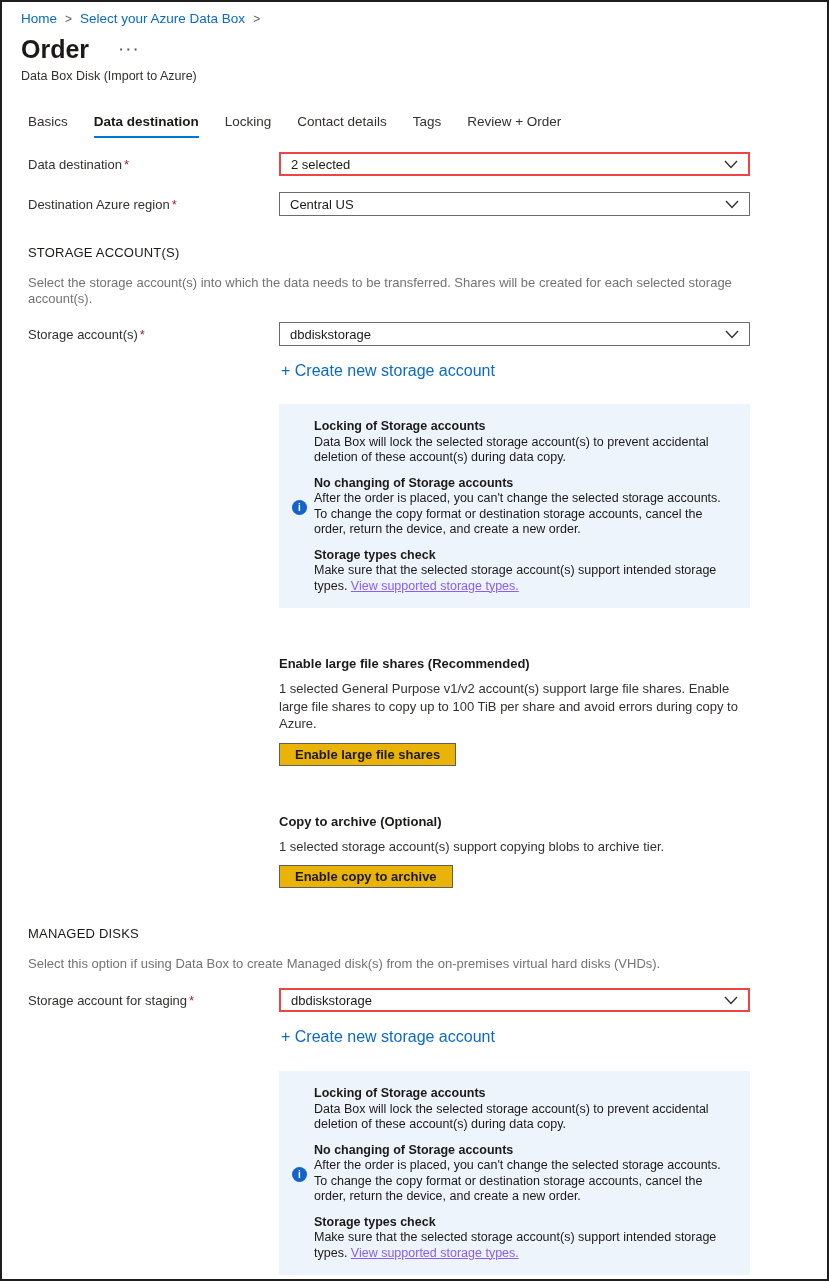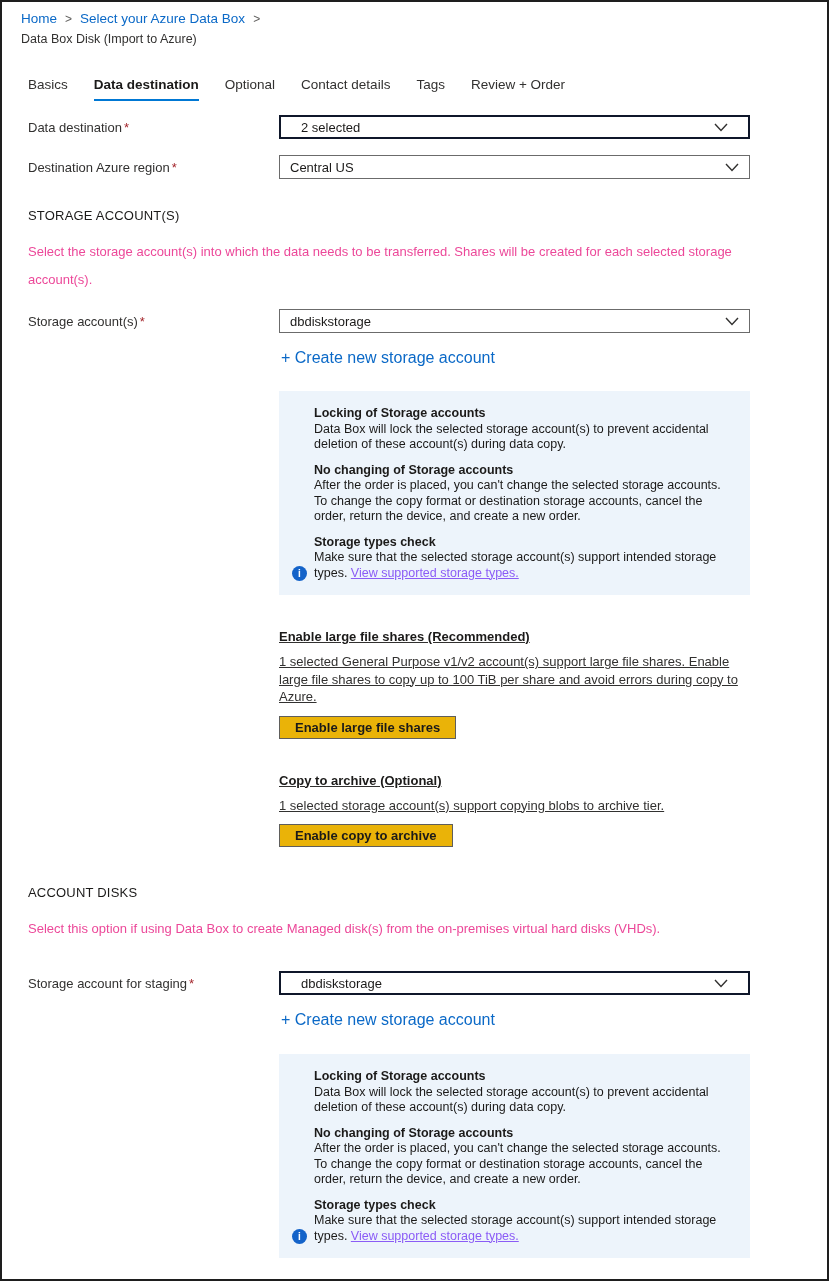--- a/index.html
+++ b/index.html
@@ -37,74 +37,78 @@
   .row { display: flex; align-items: center; margin: 0 0 16px 26px; }
   .lbl-cell { width: 251px; flex-shrink: 0; font-size: 13px; color: #323130; padding-top: 0; }
   .req { color: #a4262c; margin-left: 2px; }
 
   .combo, .text-input {
     width: 471px; height: 24px; background: #fff;
     display: flex; align-items: center; justify-content: space-between;
     padding: 0 10px; font-size: 13px; color: #1b1a19;
   }
   .combo { border: 1px solid #6b6b6b; cursor: pointer; }
-  .combo.focus, .text-input.focus { border: 2px solid #0f172a; padding: 0 20px; }
+  .combo.focus, .text-input.focus { border: 2px solid #ef4444; padding: 0 10px; }
   .combo .val { white-space: nowrap; overflow: hidden; }
   .chev { flex-shrink: 0; margin-left: 8px; display: flex; align-items: center; }
   .create-link { display: inline-block; margin: -11px 0 0 279px; font-size: 16px; color: #0b69c7; text-decoration: none; cursor: pointer; }
   .create-link.second { margin-top: -11px; }
 
   
   .section-h { margin: 29px 0 0 26px; font-size: 13px; font-weight: 400; color: #1b1a19; letter-spacing: 0.2px; }
-  .section-p { margin: 15px 26px 0 26px; max-width: 742px; font-size: 13px; line-height: 28px; color: #ec4899; }
+  .section-p { margin: 15px 26px 0 26px; max-width: 742px; font-size: 13px; line-height: 16px; color: #737373; }
 
   
   .info-box {
     margin: 24px 0 12px 277px; width: 471px;
     background: #edf4fb; padding: 15px 16px 14px 13px;
-    display: flex; align-items: flex-end;
+    display: flex; align-items: center;
   }
   .info-icon {
     width: 15px; height: 15px; border-radius: 50%; background: #1463c9;
     color: #fff; font-size: 10px; font-weight: 700;
     display: flex; align-items: center; justify-content: center;
     flex-shrink: 0; margin: 1px 7px 0 0;
   }
   .info-icon::after { content: "i"; }
   .info-content { font-size: 12.5px; line-height: 15.5px; color: #1b1a19; }
   .info-group { margin-bottom: 10px; }
   .info-group:last-child { margin-bottom: 0; }
   .info-h { font-weight: 700; }
   .info-link { color: #8b5cf6; text-decoration: underline; cursor: pointer; }
 
   
-  .opt-block { margin: 34px 0 0 277px; width: 474px; text-decoration: underline; }
+  .opt-block { margin: 48px 0 0 277px; width: 474px; }
   .opt-h { font-size: 13px; font-weight: 700; color: #1b1a19; }
   .opt-p { margin-top: 9px; font-size: 13px; line-height: 17.5px; color: #323130; }
   .opt-btn {
     margin-top: 10px; height: 23px; padding: 0 15px;
     background: #eab308; border: 1px solid #5f5e5c;
     font-family: inherit; font-size: 13px; font-weight: 600; color: #1b1a19; cursor: pointer;
   }
 </style>
 </head>
 <body>
 
 <div class="frame">
 
   <nav class="breadcrumb">
     <a>Home</a><span class="sep">&gt;</span><a>Select your Azure Data Box</a><span class="sep">&gt;</span>
   </nav>
 
+  <div class="title-row">
+    <h1 class="page-title">Order</h1>
+    <span class="more-dots">⋅ ⋅ ⋅</span>
+  </div>
   <div class="subtitle">Data Box Disk (Import to Azure)</div>
 
   <div class="tabs">
     <button class="tab">Basics</button>
     <button class="tab active">Data destination</button>
-    <button class="tab">Optional</button>
+    <button class="tab">Locking</button>
     <button class="tab">Contact details</button>
     <button class="tab">Tags</button>
     <button class="tab">Review + Order</button>
   </div>
 
   <div class="form">
 
     <div class="row">
       <div class="lbl-cell"><span>Data destination</span><span class="req">*</span></div>
       <div class="combo focus">
@@ -168,24 +172,24 @@
       <div class="opt-p">1 selected General Purpose v1/v2 account(s) support large file shares. Enable large file shares to copy up to 100 TiB per share and avoid errors during copy to Azure.</div>
       <button class="opt-btn">Enable large file shares</button>
     </div>
 
     <div class="opt-block">
       <div class="opt-h">Copy to archive (Optional)</div>
       <div class="opt-p">1 selected storage account(s) support copying blobs to archive tier.</div>
       <button class="opt-btn">Enable copy to archive</button>
     </div>
 
-    <div class="section-h" style="margin-top:38px;">ACCOUNT DISKS</div>
+    <div class="section-h" style="margin-top:38px;">MANAGED DISKS</div>
     <div class="section-p">Select this option if using Data Box to create Managed disk(s) from the on-premises virtual hard disks (VHDs).</div>
 
-    <div class="row" style="margin-top:28px;">
+    <div class="row" style="margin-top:16px;">
       <div class="lbl-cell"><span>Storage account for staging</span><span class="req">*</span></div>
       <div class="combo focus">
         <span class="val">dbdiskstorage</span>
         <span class="chev">
             <svg width="14" height="9" viewBox="0 0 14 9">
               <path d="M1 1 L7 7.5 L13 1" stroke="#323130" stroke-width="1.4" fill="none"></path>
             </svg>
           </span>
       </div>
     </div>

